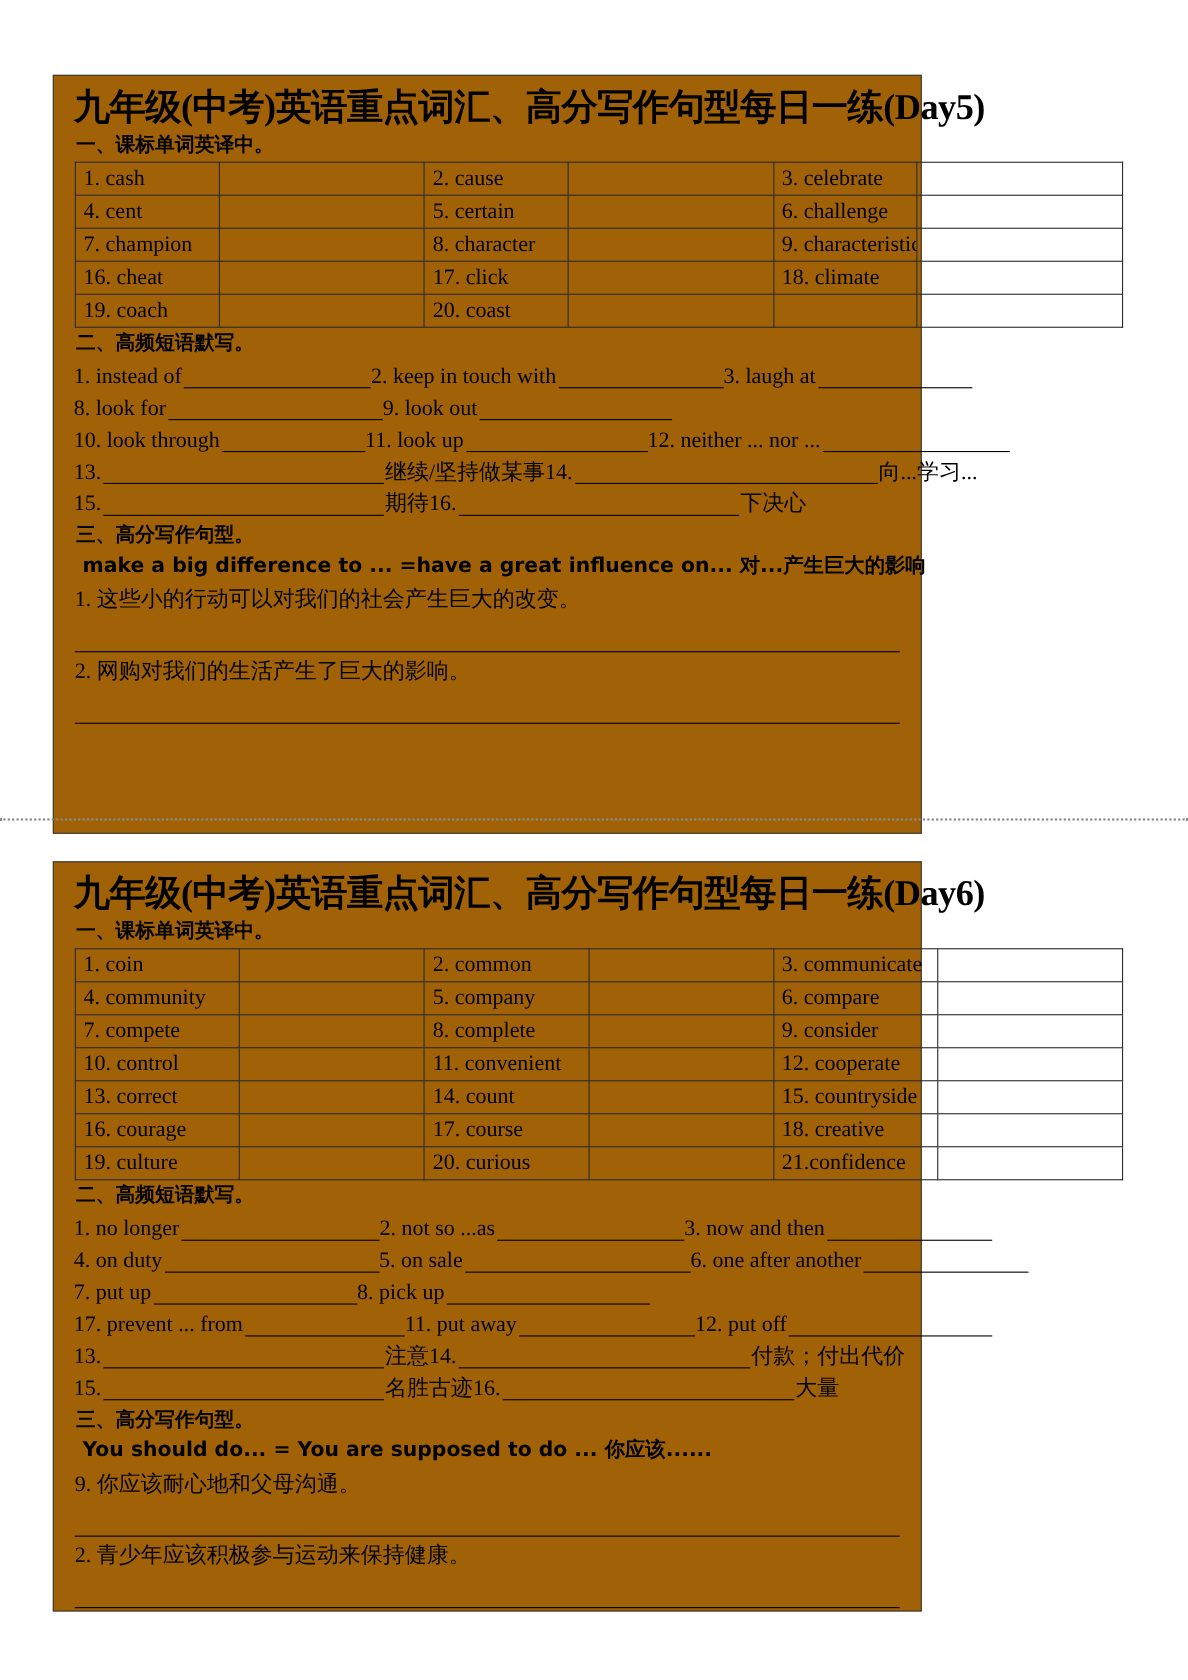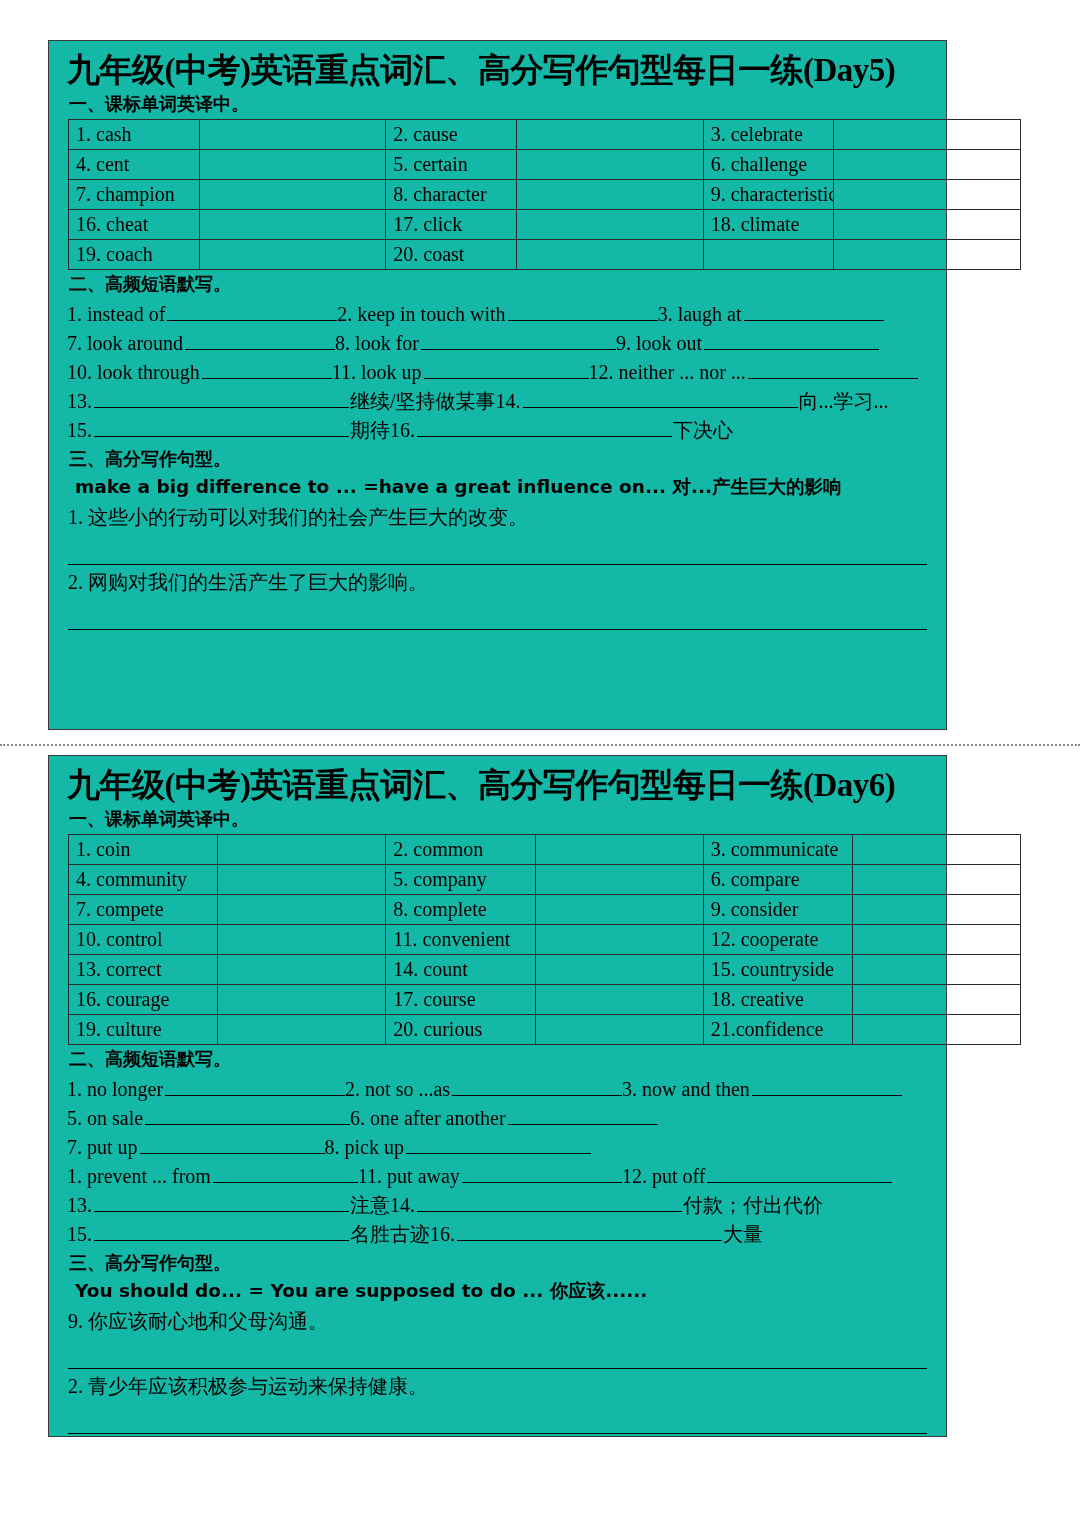--- a/index.html
+++ b/index.html
@@ -31,24 +31,25 @@
     left: 0;
     top: 744px;
     width: 1080px;
     height: 3px;
     border-top: 2px dotted #8a8a8a;
   }
 
   .frame {
     position: absolute;
     left: 48px;
-    width: 899px;
+    width: 790px;
     border: 1.5px solid #3b3b3b;
     box-sizing: border-box;
-    background: #14b8a6;
+    background: #a16207;
+    margin-top: 28px;
   }
   .day5 .frame { top: 40px; height: 690px; }
   .day6 .frame { top: 5px; height: 682px; }
 
   .inner {
     padding: 10px 14px 0 14px;
   }
 
   .doc-title {
     font-family: "Liberation Serif", "DejaVu Serif", serif;
@@ -95,21 +96,21 @@
     line-height: 29px;
   }
   .prow {
     display: flex;
     align-items: baseline;
     white-space: nowrap;
     height: 29px;
   }
   .pitem {
     display: flex;
-    align-items: flex-start;
+    align-items: center;
     white-space: nowrap;
   }
   .plabel { padding-right: 2px; }
   .pline {
     display: inline-block;
     border-bottom: 1.4px solid #000;
     height: 20px;
   }
   .ptail { padding-left: 1px; }
 
@@ -203,24 +204,20 @@
             <span class="pitem">
               <span class="plabel">2. keep in touch with</span>
               <span class="pline" style="width: 150px;"></span>
             </span>
             <span class="pitem">
               <span class="plabel">3. laugh at</span>
               <span class="pline" style="width: 140px;"></span>
             </span>
           </div>
           <div class="prow">
-            <span class="pitem">
-              <span class="plabel">7. look around</span>
-              <span class="pline" style="width: 150px;"></span>
-            </span>
             <span class="pitem">
               <span class="plabel">8. look for</span>
               <span class="pline" style="width: 195px;"></span>
             </span>
             <span class="pitem">
               <span class="plabel">9. look out</span>
               <span class="pline" style="width: 175px;"></span>
             </span>
           </div>
           <div class="prow">
@@ -358,41 +355,45 @@
               <span class="plabel">2. not so ...as</span>
               <span class="pline" style="width: 170px;"></span>
             </span>
             <span class="pitem">
               <span class="plabel">3. now and then</span>
               <span class="pline" style="width: 150px;"></span>
             </span>
           </div>
           <div class="prow">
             <span class="pitem">
+              <span class="plabel">4. on duty</span>
+              <span class="pline" style="width: 195px;"></span>
+            </span>
+            <span class="pitem">
               <span class="plabel">5. on sale</span>
               <span class="pline" style="width: 205px;"></span>
             </span>
             <span class="pitem">
               <span class="plabel">6. one after another</span>
               <span class="pline" style="width: 150px;"></span>
             </span>
           </div>
           <div class="prow">
             <span class="pitem">
               <span class="plabel">7. put up</span>
               <span class="pline" style="width: 185px;"></span>
             </span>
             <span class="pitem">
               <span class="plabel">8. pick up</span>
               <span class="pline" style="width: 185px;"></span>
             </span>
           </div>
           <div class="prow">
             <span class="pitem">
-              <span class="plabel">1. prevent ... from</span>
+              <span class="plabel">17. prevent ... from</span>
               <span class="pline" style="width: 145px;"></span>
             </span>
             <span class="pitem">
               <span class="plabel">11. put away</span>
               <span class="pline" style="width: 160px;"></span>
             </span>
             <span class="pitem">
               <span class="plabel">12. put off</span>
               <span class="pline" style="width: 185px;"></span>
             </span>

